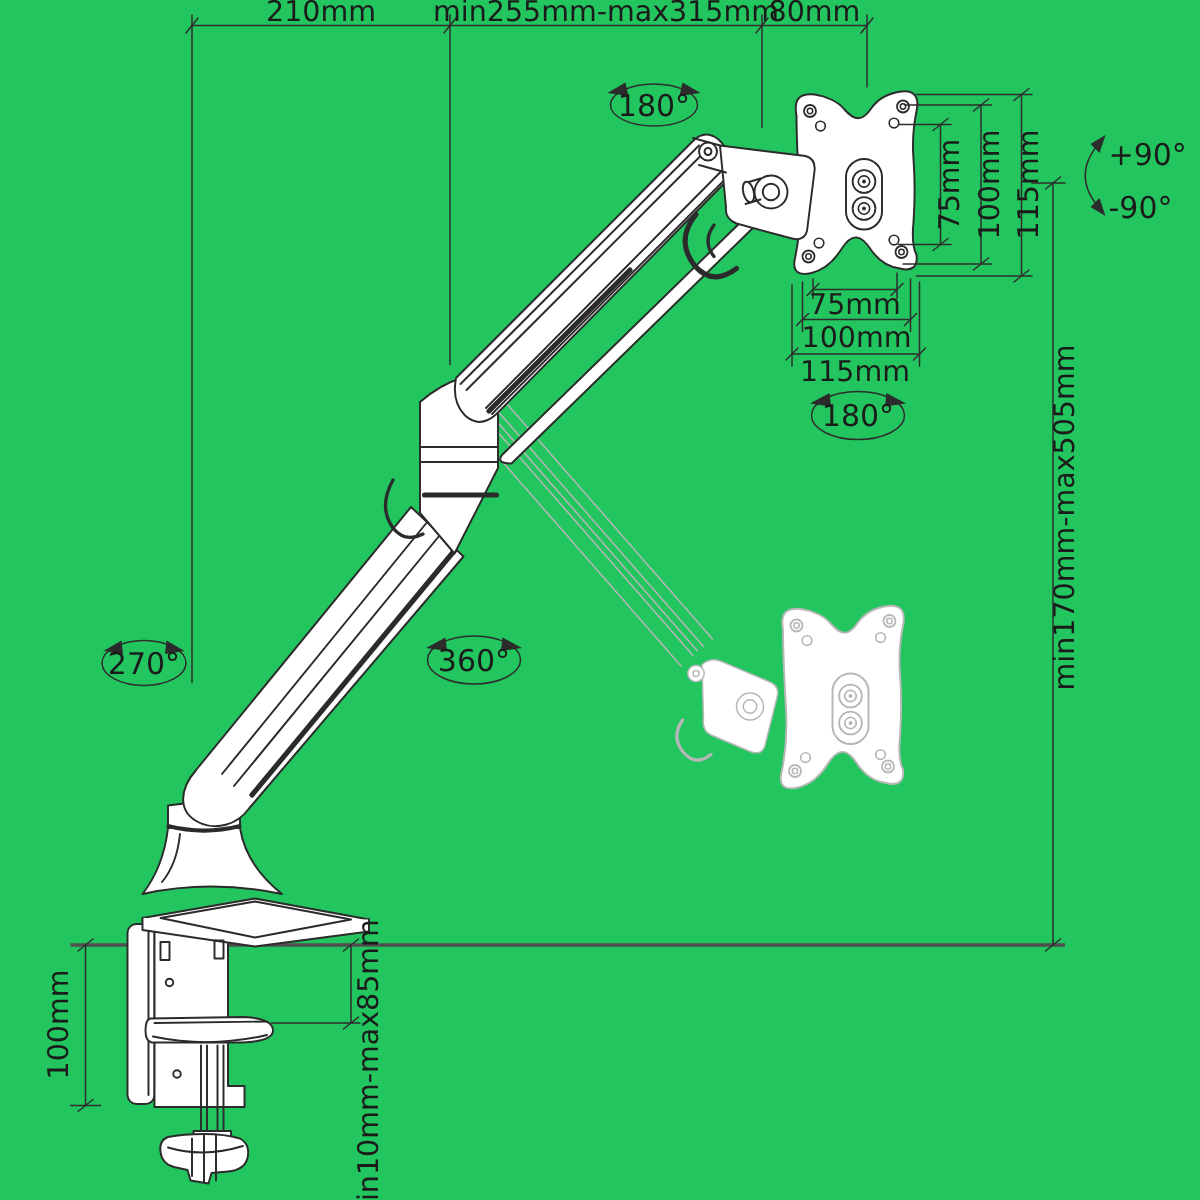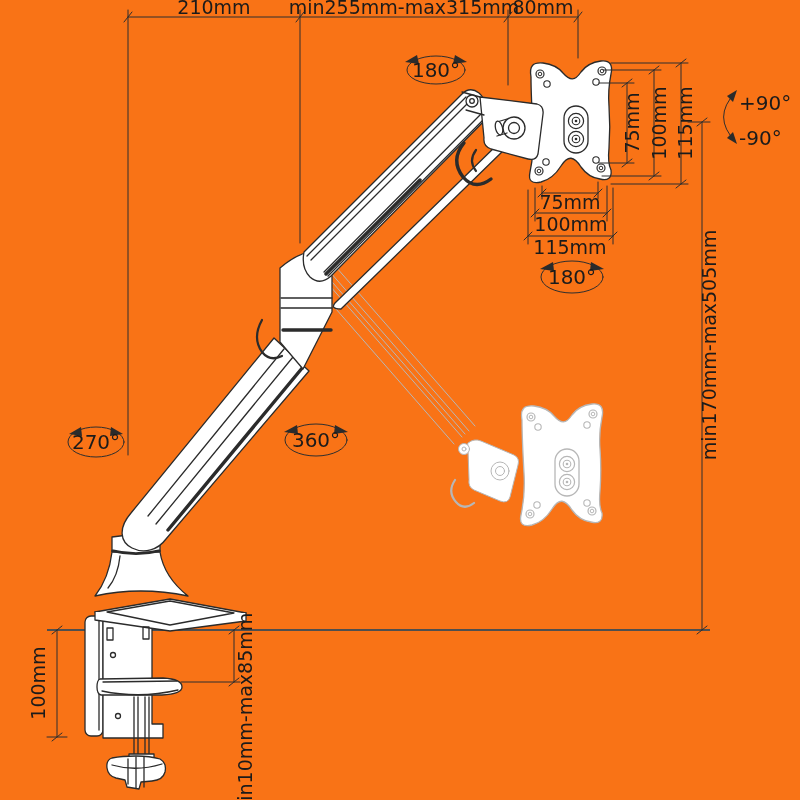--- a/index.html
+++ b/index.html
@@ -1,16 +1,16 @@
 <!DOCTYPE html>
 <html><head>
 <meta charset="utf-8">
 <style>
   html,body{margin:0;padding:0;background:#ffffff;}
-  #stage{width:800px;height:800px;position:relative;background:#f97316;overflow:hidden;}
+  #stage{width:800px;height:800px;position:relative;background:#22c55e;overflow:hidden;}
   svg{display:block;}
   .ln{fill:none;stroke:#2b2b2b;stroke-width:1.3;stroke-linecap:round;stroke-linejoin:round;}
   .lnw{fill:#ffffff;stroke:#2b2b2b;stroke-width:1.3;stroke-linecap:round;stroke-linejoin:round;}
   .thick{fill:none;stroke:#2b2b2b;stroke-width:3.4;stroke-linecap:round;}
   .med{fill:none;stroke:#2b2b2b;stroke-width:2.2;stroke-linecap:round;}
   .dim{fill:none;stroke:#2e2e2e;stroke-width:1;stroke-linecap:round;}
   .arrow{fill:#2b2b2b;stroke:none;}
   .dimtxt{font:19px "DejaVu Sans","Liberation Sans",sans-serif;fill:#1b1b1b;}
   .degtxt{font:20px "DejaVu Sans","Liberation Sans",sans-serif;fill:#1b1b1b;}
   .g-ln{fill:none;stroke:#b7b7b7;stroke-width:1;stroke-linecap:round;stroke-linejoin:round;}

